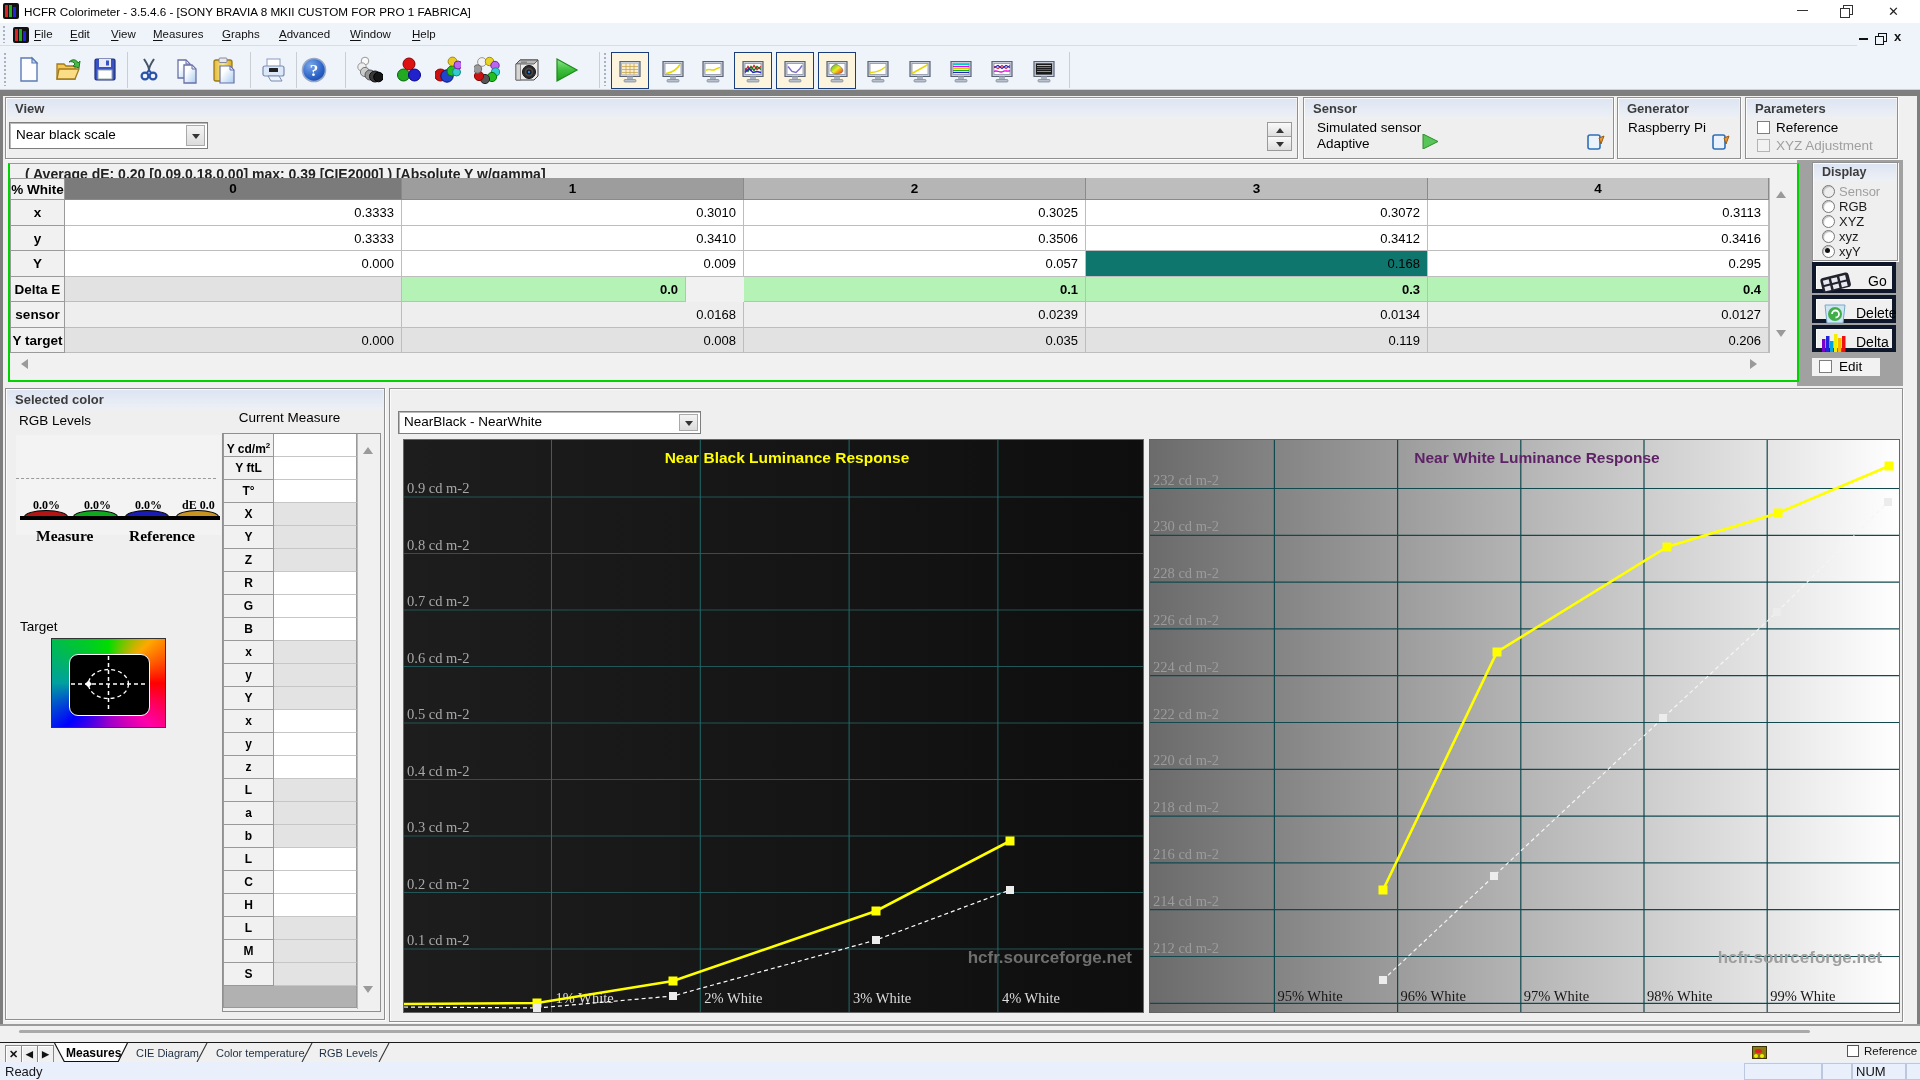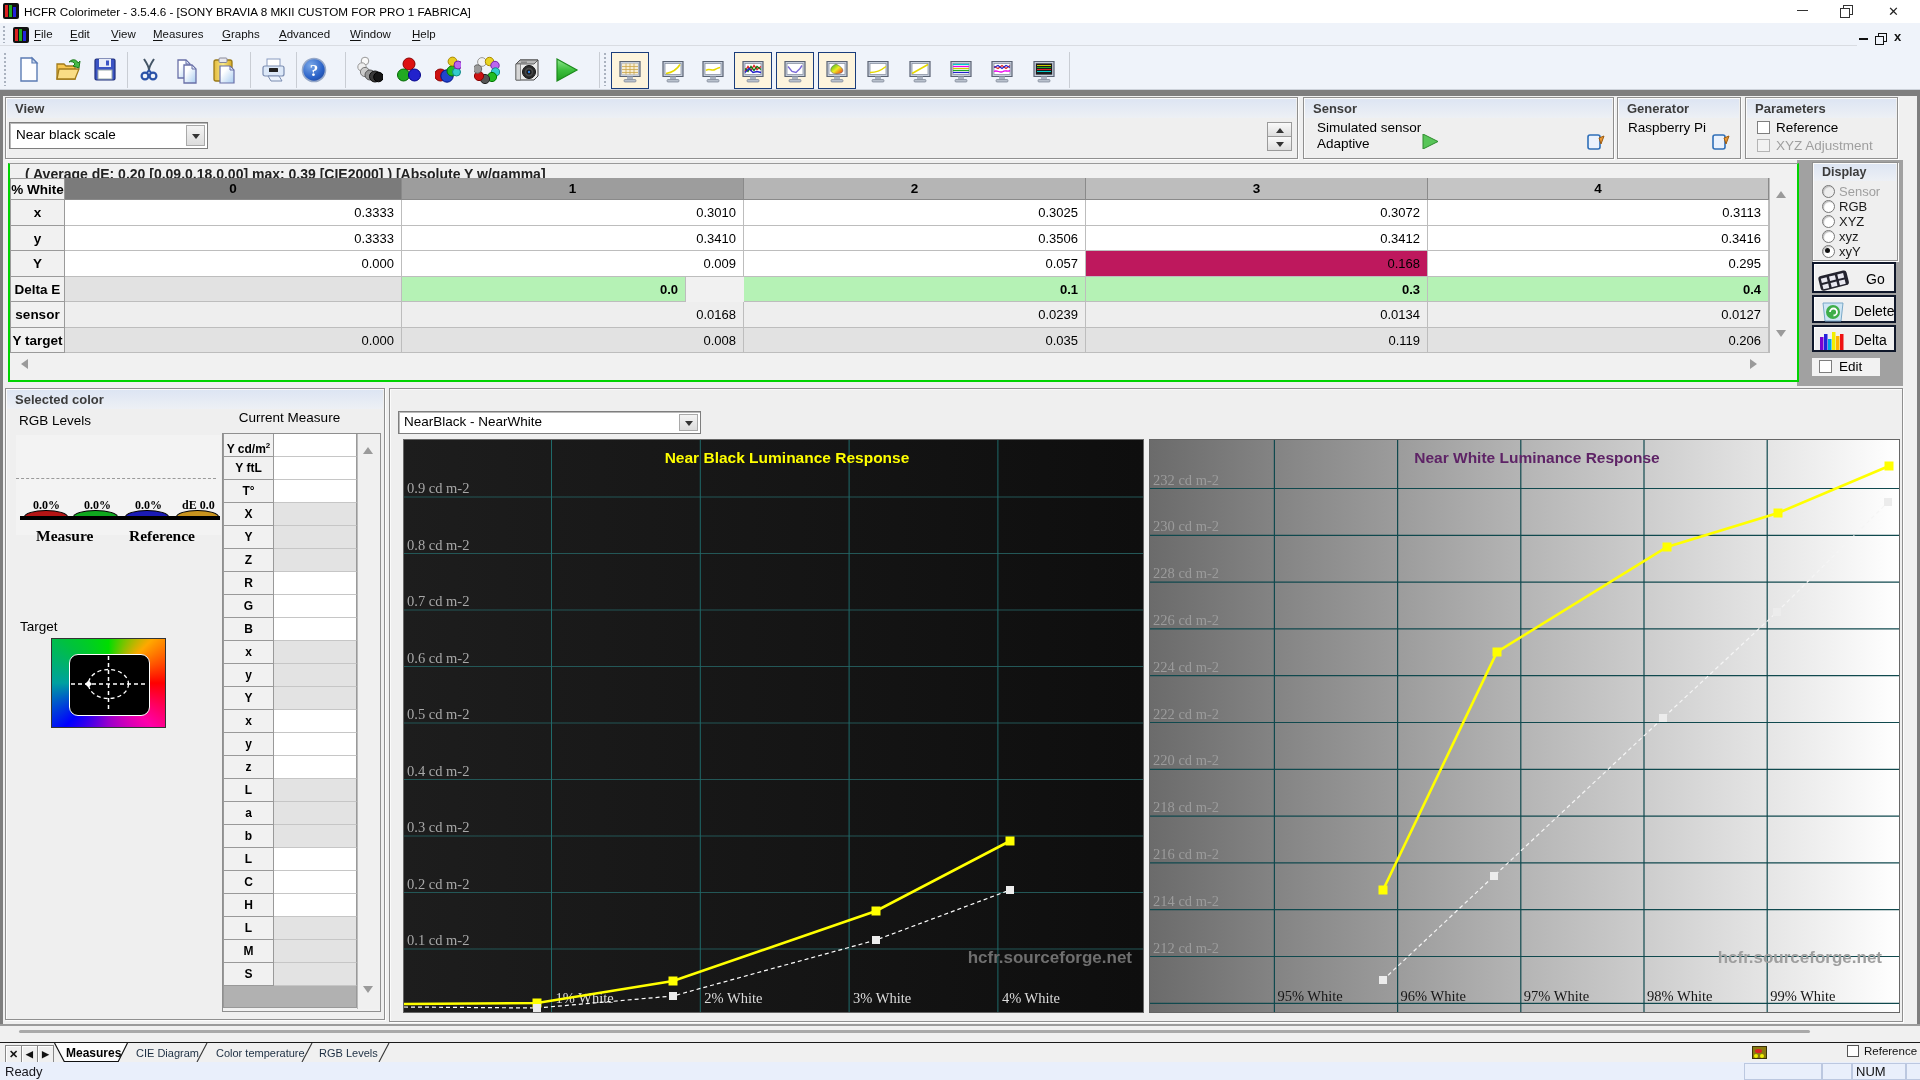--- a/index.html
+++ b/index.html
@@ -7,21 +7,21 @@
 .phead{position:absolute;left:1px;top:1px;right:1px;height:19px;background:linear-gradient(#dde5f3,#edf0f5);color:#3c3c3c;font-weight:bold;font-size:13px;line-height:19px;padding-left:8px}
 .sunken{background:#fff;border:1px solid #7e7e7e;box-shadow:inset 1px 1px 0 #b9b9b9}
 .combo-btn{position:absolute;top:2px;right:2px;bottom:2px;width:17px;background:linear-gradient(#f4f4f4,#dcdcdc);border:1px solid #a9a9a9;text-align:center;color:#333}
 .combo-btn:before{content:"";position:absolute;left:50%;top:50%;margin:-2px 0 0 -4px;border:4px solid transparent;border-top:5px solid #333}
 .cell{position:absolute;font-size:13px;line-height:25px;text-align:right;padding-right:7px;border-right:1px solid #bdbdbd;border-bottom:1px solid #bdbdbd;box-sizing:border-box}
 .rowlab{position:absolute;background:#f1f1f1;font-weight:bold;font-size:13.5px;text-align:center;border:1px solid #9a9a9a;border-top:none;box-sizing:border-box}
 .mrow{position:absolute;left:0;width:51px;background:#f1f1f1;font-weight:bold;font-size:12px;text-align:center;border:1px solid #999;border-top:none;box-sizing:border-box;line-height:22px}
 .mval{position:absolute;left:51px;width:83px;border-right:1px solid #999;border-bottom:1px solid #c6c6c6;box-sizing:border-box}
 .radio{position:absolute;width:11px;height:11px;border-radius:50%;background:#fff;border:1px solid #777;box-shadow:inset 1px 1px 1px #bbb}
 .rlab{position:absolute;font-size:13px;color:#1a1a1a}
-.btnr{position:absolute;left:1812px;width:84px;background:#f0f0f0;border:2px solid #0f172a;box-shadow:inset 1px 1px 0 #fff;box-sizing:border-box}
+.btnr{position:absolute;left:1812px;width:84px;background:#f0f0f0;border:4px solid #0f172a;box-shadow:inset 1px 1px 0 #fff;box-sizing:border-box}
 .mi{position:absolute;top:28px;font-size:11.5px;color:#111}
 .mi u{text-decoration:underline;text-underline-offset:2px}
 .tbtn{position:absolute;top:52px;width:38px;height:37px}
 .tbtn.sel{background:#fdf4dd;border:1px solid #1a3d7c;box-sizing:border-box}
 .tbtn svg{position:absolute;left:50%;top:50%;transform:translate(-50%,-50%)}
 .sep{position:absolute;top:52px;width:1px;height:36px;background:#c9cdd4}
 .serif{font-family:"Liberation Serif",serif}
 </style></head>
 <body>
 
@@ -373,21 +373,21 @@
 <div class="rowlab" style="left:10px;top:225.5px;width:55px;height:25.5px;line-height:25.5px">y</div>
 <div class="cell" style="left:65px;top:225.5px;width:337px;height:25.5px;line-height:25.5px;background:#fff;font-weight:normal">0.3333</div>
 <div class="cell" style="left:402px;top:225.5px;width:342px;height:25.5px;line-height:25.5px;background:#fff;font-weight:normal">0.3410</div>
 <div class="cell" style="left:744px;top:225.5px;width:342px;height:25.5px;line-height:25.5px;background:#fff;font-weight:normal">0.3506</div>
 <div class="cell" style="left:1086px;top:225.5px;width:342px;height:25.5px;line-height:25.5px;background:#fff;font-weight:normal">0.3412</div>
 <div class="cell" style="left:1428px;top:225.5px;width:341px;height:25.5px;line-height:25.5px;background:#fff;font-weight:normal">0.3416</div>
 <div class="rowlab" style="left:10px;top:251.0px;width:55px;height:25.5px;line-height:25.5px">Y</div>
 <div class="cell" style="left:65px;top:251.0px;width:337px;height:25.5px;line-height:25.5px;background:#fff;font-weight:normal">0.000</div>
 <div class="cell" style="left:402px;top:251.0px;width:342px;height:25.5px;line-height:25.5px;background:#fff;font-weight:normal">0.009</div>
 <div class="cell" style="left:744px;top:251.0px;width:342px;height:25.5px;line-height:25.5px;background:#fff;font-weight:normal">0.057</div>
-<div class="cell" style="left:1086px;top:251.0px;width:342px;height:25.5px;line-height:25.5px;background:#be185d;font-weight:normal">0.168</div>
+<div class="cell" style="left:1086px;top:251.0px;width:342px;height:25.5px;line-height:25.5px;background:#0f766e;font-weight:normal">0.168</div>
 <div class="cell" style="left:1428px;top:251.0px;width:341px;height:25.5px;line-height:25.5px;background:#fff;font-weight:normal">0.295</div>
 <div class="rowlab" style="left:10px;top:276.5px;width:55px;height:25.5px;line-height:25.5px">Delta E</div>
 <div class="cell" style="left:65px;top:276.5px;width:337px;height:25.5px;line-height:25.5px;background:#e2e2e2;font-weight:normal"></div>
 <div class="cell" style="left:402px;top:276.5px;width:284px;height:25.5px;line-height:25.5px;background:#b5f2b5;font-weight:bold">0.0</div>
 <div class="cell" style="left:744px;top:276.5px;width:342px;height:25.5px;line-height:25.5px;background:#b5f2b5;font-weight:bold">0.1</div>
 <div class="cell" style="left:1086px;top:276.5px;width:342px;height:25.5px;line-height:25.5px;background:#b5f2b5;font-weight:bold">0.3</div>
 <div class="cell" style="left:1428px;top:276.5px;width:341px;height:25.5px;line-height:25.5px;background:#b5f2b5;font-weight:bold">0.4</div>
 <div class="rowlab" style="left:10px;top:302.0px;width:55px;height:25.5px;line-height:25.5px">sensor xy</div>
 <div class="cell" style="left:65px;top:302.0px;width:337px;height:25.5px;line-height:25.5px;background:#eeeeee;font-weight:normal"></div>
 <div class="cell" style="left:402px;top:302.0px;width:342px;height:25.5px;line-height:25.5px;background:#eeeeee;font-weight:normal">0.0168</div>

